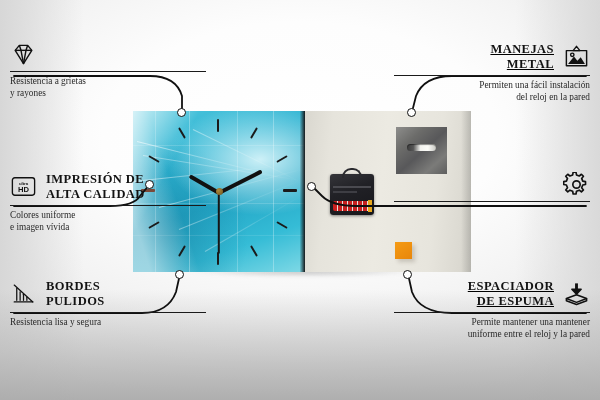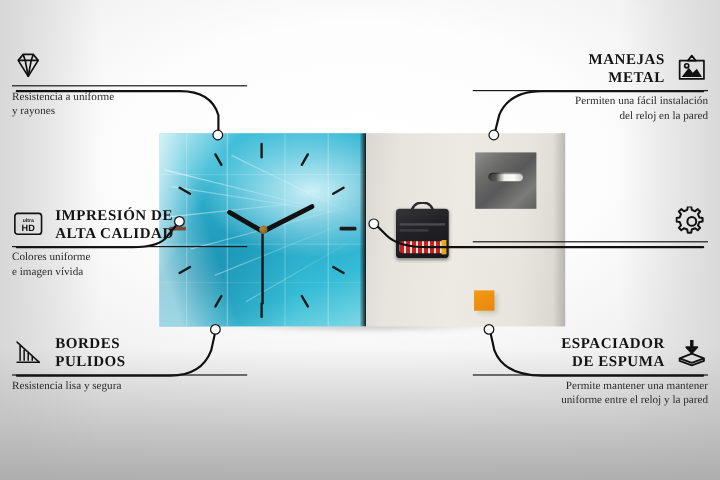--- a/index.html
+++ b/index.html
@@ -109,21 +109,21 @@
     position:absolute; left:90px; top:131px; width:17px; height:17px;
     background:linear-gradient(145deg,#f59b14,#e8860a);
     box-shadow:3px 3px 4px rgba(80,70,50,.22);
   }
 
   
   .feature { position:absolute; z-index:7; width:196px; }
   .feature.left  { left:10px;  text-align:left; }
   .feature.right { right:10px; text-align:right; }
   .f-head { display:flex; align-items:center; gap:9px; }
-  .feature.right .f-head { justify-content:flex-end; }
+  .feature.right .f-head { justify-content:flex-end;text-decoration:underline; }
   .f-title {
     font-family:"Liberation Serif", serif;
     font-weight:700; font-size:12.5px; line-height:14.5px;
     letter-spacing:.45px; color:#131313; text-transform:uppercase;
     white-space:pre-line;
   }
   .f-rule { height:1.4px; background:#1a1a1a; margin-top:4px; }
   .f-desc {
     font-family:"Liberation Serif", serif;
     font-size:9.3px; line-height:11.4px; color:#2a2a2a;
@@ -228,21 +228,21 @@
             <g fill="none" stroke="#111" stroke-width="1.7" stroke-linejoin="round">
           <path d="M6 10 L11 4 H21 L26 10 L16 26 Z"></path>
               <path d="M6 10 H26"></path>
           <path d="M11 4 L13 10 L16 26"></path>
               <path d="M21 4 L19 10 L16 26"></path>
         </g>
           </svg>
       </span>
     </div>
     <div class="f-rule"></div>
-    <div class="f-desc">Resistencia a uniforme
+    <div class="f-desc">Resistencia a grietas
 y rayones</div>
   </div>
 
   <div class="feature left" id="f-impresion">
     <div class="f-head">
       <span class="f-icon">
         <svg viewBox="0 0 34 28">
           <rect x="3" y="3" width="28" height="22" rx="3" fill="none" stroke="#111" stroke-width="1.7"></rect>
           <text x="17" y="12" font-family="Liberation Sans, sans-serif" font-size="5.4" font-weight="700" fill="#111" text-anchor="middle">ultra</text>
           <text x="17" y="21.5" font-family="Liberation Sans, sans-serif" font-size="9.6" font-weight="700" fill="#111" text-anchor="middle">HD</text>

